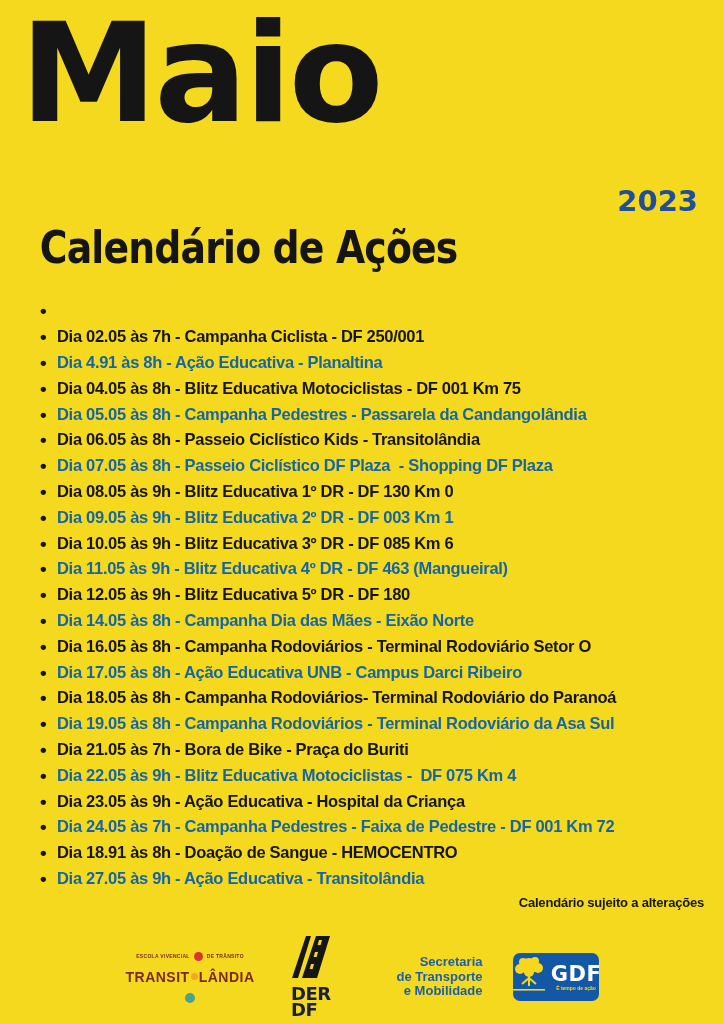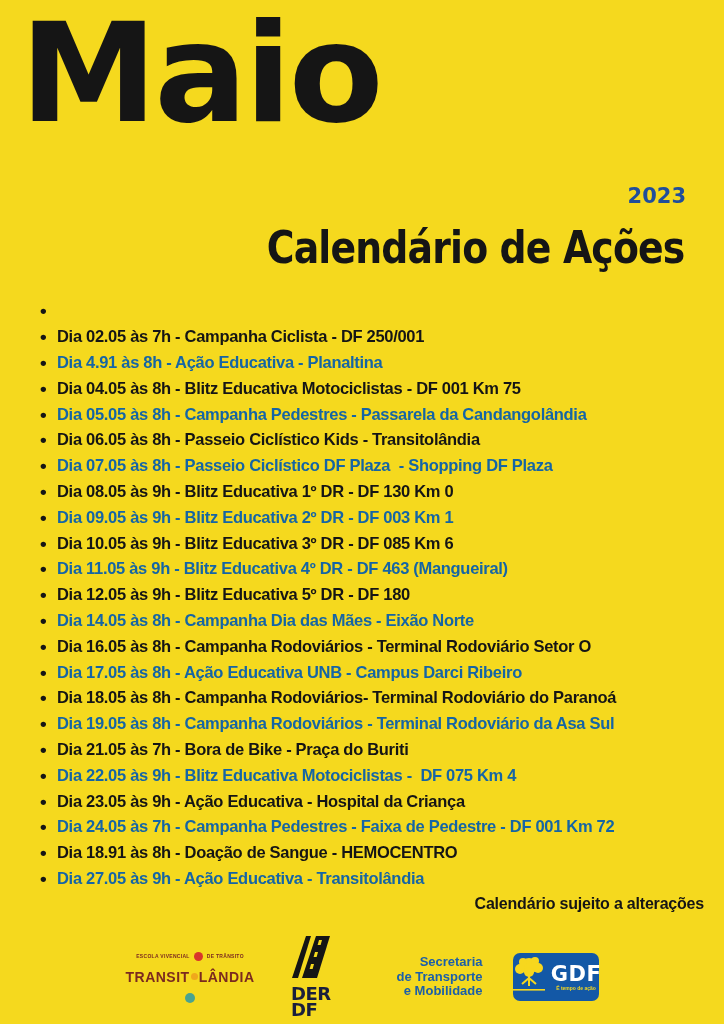--- a/index.html
+++ b/index.html
@@ -28,25 +28,25 @@
     font-weight:bold;font-size:138px;line-height:1.05;
     letter-spacing:-3px;color:var(--ink);
   }
   .title-amarelo{
     position:absolute;top:62px;right:36px;
     font-family:"DejaVu Serif", serif;
     font-style:italic;font-size:92px;line-height:1.1;
     color:#ffffff;
   }
   .title-year{
-    position:absolute;top:184px;right:38px;
+    position:absolute;top:184px;right:26px;
     font-family:"DejaVu Sans", sans-serif;
-    font-weight:bold;font-size:21px;color:var(--year-blue);
-  }
-  .heading-wrap{position:absolute;top:221px;left:0;width:100%;text-align:right;}
+    font-weight:bold;font-size:29px;color:var(--year-blue);
+  }
+  .heading-wrap{position:absolute;top:221px;left:0;width:100%;text-align:left;}
   .page-heading{
     display:inline-block;
     font-family:"DejaVu Sans", sans-serif;
     font-weight:bold;font-size:45px;color:var(--ink);
     letter-spacing:-1px;
     transform:scaleX(0.84);transform-origin:center;
   }
 
   
   .events{list-style:none;padding-left:40px;margin-top:6px;}
@@ -58,21 +58,21 @@
   .event-text{
     font-size:16.5px;font-weight:bold;white-space:pre;
     letter-spacing:-0.3px;
   }
   .event-text.blue{color:var(--blue);}
   .event-text.black{color:var(--ink);}
 
   
   .note{
     text-align:right;margin:4px 20px 12px 0;
-    font-size:16px;font-weight:bold;color:var(--ink);
+    font-size:13px;font-weight:bold;color:var(--ink);
     letter-spacing:-0.2px;
   }
 
   
   .footer{
     position:absolute;left:0;right:0;bottom:18px;height:58px;
     display:flex;justify-content:center;align-items:center;gap:30px;
   }
   .dot{border-radius:50%;display:inline-block;}
   .dot.red{width:9px;height:9px;background:#D8352B;}

